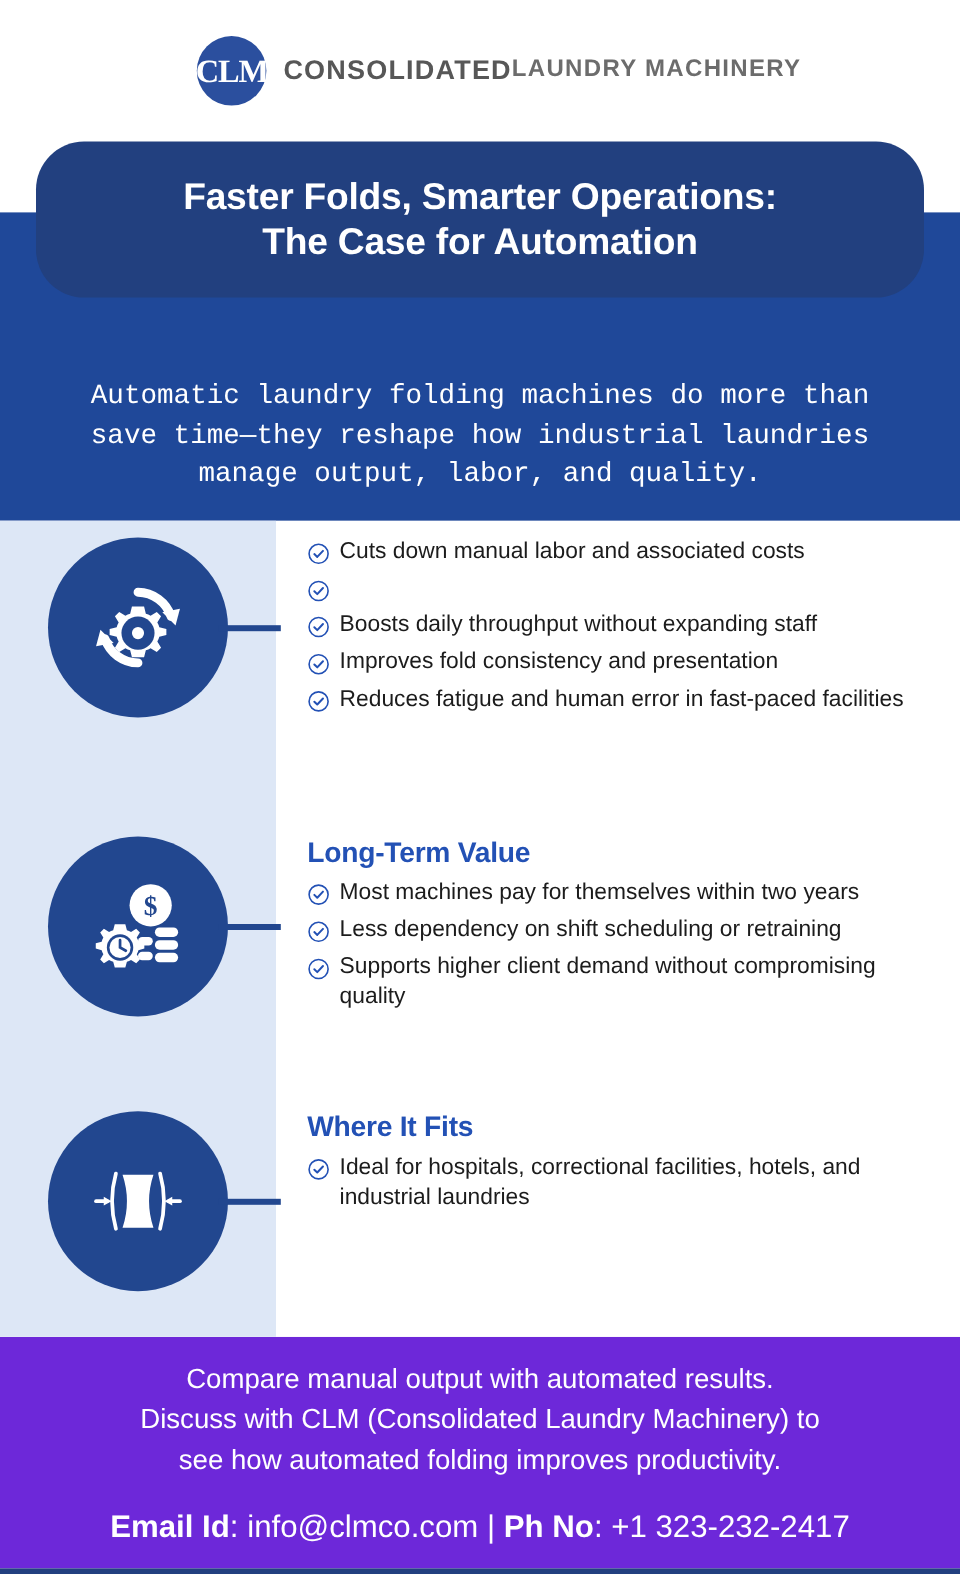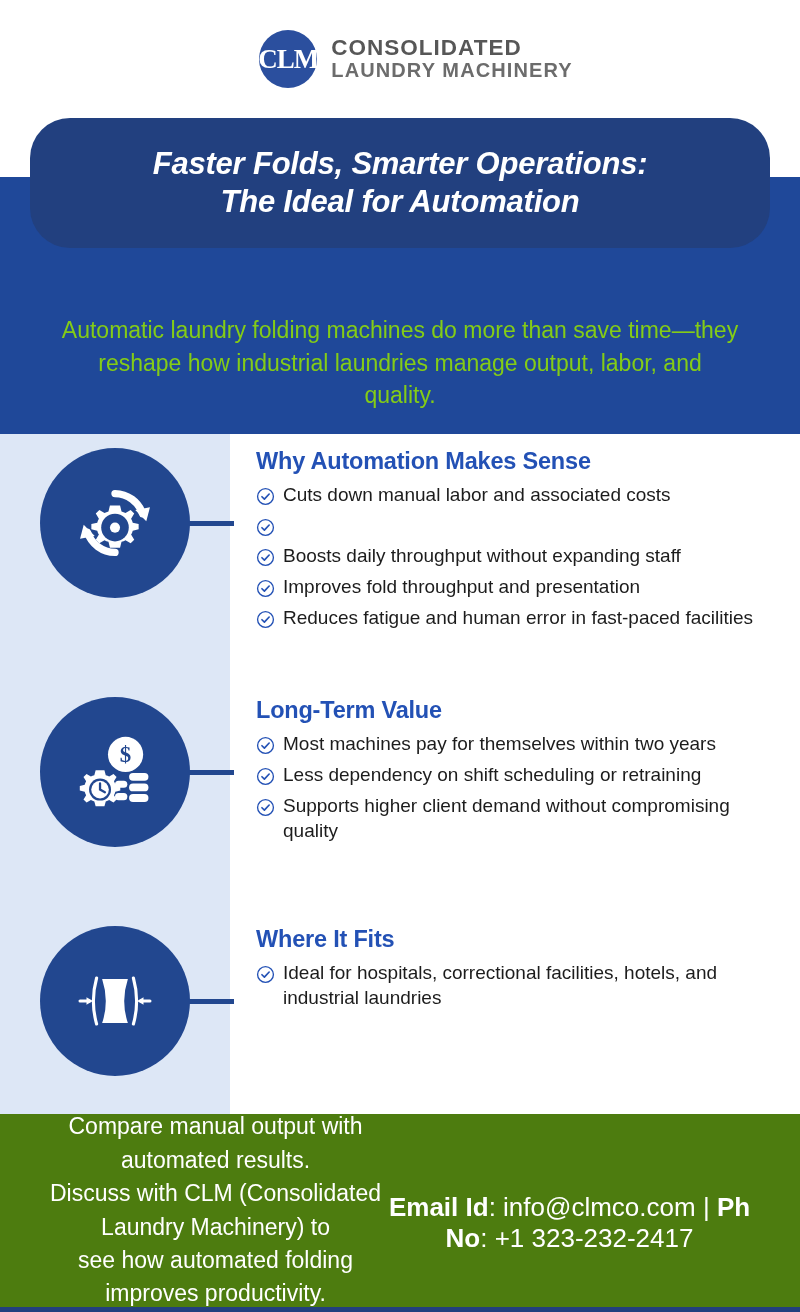--- a/index.html
+++ b/index.html
@@ -41,21 +41,21 @@
     align-items: center;
     justify-content: center;
     color: #ffffff;
     font-size: 27px;
     font-weight: bold;
     letter-spacing: -1px;
     font-family: "Liberation Serif", serif;
   }
   .logo-words {
     display: flex;
-    flex-direction: column;
+    flex-direction: row;
     justify-content: center;
     line-height: 1.08;
   }
   .logo-line1 {
     color: #575757;
     font-size: 22.5px;
     font-weight: bold;
     letter-spacing: 1.0px;
   }
   .logo-line2 {
@@ -71,40 +71,40 @@
     height: 257px;
     background: #1f4899;
     margin-top: 59px;
   }
   .hero-inner {
     position: absolute;
     left: 0;
     right: 0;
     bottom: 22px;
     text-align: center;
-    color: #84cc16;
+    color: #ffffff;
     font-size: 23px;
     line-height: 1.42;
     padding: 0 60px;
     box-sizing: border-box;
+    font-family: Liberation Mono, monospace;
   }
   .title-pill {
     position: absolute;
     top: -59px;
     left: 30px;
     right: 30px;
     height: 130px;
     background: #22407f;
     border-radius: 40px;
     display: flex;
     align-items: center;
     justify-content: center;
     box-sizing: border-box;
     z-index: 3;
-    font-style: italic;
   }
   .title-pill h1 {
     margin: 0;
     color: #ffffff;
     font-size: 31px;
     font-weight: bold;
     line-height: 1.24;
     text-align: center;
     letter-spacing: -0.2px;
   }
@@ -188,23 +188,24 @@
   .check-icon {
     flex: none;
     width: 19px;
     height: 19px;
     margin-top: 4px;
   }
 
   
   .footer {
     height: 193px;
-    background: #4d7c0f;
+    background: #6d28d9;
     color: #ffffff;
     display: flex;
+    flex-direction: column;
     align-items: center;
     justify-content: center;
     text-align: center;
     box-sizing: border-box;
     padding: 0 46px;
   }
   .footer-cta {
     font-size: 23px;
     line-height: 1.45;
   }
@@ -233,21 +234,21 @@
   <div class="logo-words">
     <span class="logo-line1">CONSOLIDATED</span>
     <span class="logo-line2">LAUNDRY MACHINERY</span>
   </div>
 </div>
 
 <div class="hero">
   <div class="title-pill">
     <h1>
       <span>Faster Folds, Smarter Operations:</span><br>
-      <span>The Ideal for Automation</span>
+      <span>The Case for Automation</span>
     </h1>
   </div>
   <div class="hero-inner">Automatic laundry folding machines do more than save time—they reshape how industrial laundries manage output, labor, and quality.</div>
 </div>
 
 <div class="body-area">
   <div class="sidebar-strip"></div>
   <div class="rows">
 
     <div class="row" style="top:14px;">
@@ -259,21 +260,20 @@
             <polygon points="84,48 72,36 88,33" fill="#ffffff"></polygon>
             <polygon points="16,52 28,64 12,67" fill="#ffffff"></polygon>
             <path fill="#ffffff" d="M50 31 l5.5 0 1.6 6.4 a14.6 14.6 0 0 1 4.3 1.8 l5.6-3.4 3.9 3.9 -3.4 5.6 a14.6 14.6 0 0 1 1.8 4.3 l6.4 1.6 0 5.5 -6.4 1.6 a14.6 14.6 0 0 1 -1.8 4.3 l3.4 5.6 -3.9 3.9 -5.6-3.4 a14.6 14.6 0 0 1 -4.3 1.8 l-1.6 6.4 -5.5 0 -5.5 0 -1.6-6.4 a14.6 14.6 0 0 1 -4.3-1.8 l-5.6 3.4 -3.9-3.9 3.4-5.6 a14.6 14.6 0 0 1 -1.8-4.3 l-6.4-1.6 0-5.5 6.4-1.6 a14.6 14.6 0 0 1 1.8-4.3 l-3.4-5.6 3.9-3.9 5.6 3.4 a14.6 14.6 0 0 1 4.3-1.8 l1.6-6.4 z"></path>
             <circle cx="50" cy="55" r="15" fill="#22478f"></circle>
             <circle cx="50" cy="55" r="5.5" fill="#ffffff"></circle>
           </svg>
         </div>
         <div class="connector"></div>
       </div>
       <div class="row-text-col">
-        <h2 class="section-title">Why Automation Makes Sense</h2>
         <ul class="bullets">
           <li>
             <span class="check-icon"><svg width="19" height="19" viewBox="0 0 24 24">
                   <circle cx="12" cy="12" r="10" fill="none" stroke="#2351b5" stroke-width="1.7"></circle>
                   <path d="M7.5 12.3 L10.6 15.3 L16.6 8.9" fill="none" stroke="#2351b5" stroke-width="2.1" stroke-linecap="round" stroke-linejoin="round"></path>
                 </svg></span>
             <span>Cuts down manual labor and associated costs</span>
           </li>
           <li>
             <span class="check-icon"><svg width="19" height="19" viewBox="0 0 24 24">
@@ -286,21 +286,21 @@
                   <circle cx="12" cy="12" r="10" fill="none" stroke="#2351b5" stroke-width="1.7"></circle>
                   <path d="M7.5 12.3 L10.6 15.3 L16.6 8.9" fill="none" stroke="#2351b5" stroke-width="2.1" stroke-linecap="round" stroke-linejoin="round"></path>
                 </svg></span>
             <span>Boosts daily throughput without expanding staff</span>
           </li>
           <li>
             <span class="check-icon"><svg width="19" height="19" viewBox="0 0 24 24">
                   <circle cx="12" cy="12" r="10" fill="none" stroke="#2351b5" stroke-width="1.7"></circle>
                   <path d="M7.5 12.3 L10.6 15.3 L16.6 8.9" fill="none" stroke="#2351b5" stroke-width="2.1" stroke-linecap="round" stroke-linejoin="round"></path>
                 </svg></span>
-            <span>Improves fold throughput and presentation</span>
+            <span>Improves fold consistency and presentation</span>
           </li>
           <li>
             <span class="check-icon"><svg width="19" height="19" viewBox="0 0 24 24">
                   <circle cx="12" cy="12" r="10" fill="none" stroke="#2351b5" stroke-width="1.7"></circle>
                   <path d="M7.5 12.3 L10.6 15.3 L16.6 8.9" fill="none" stroke="#2351b5" stroke-width="2.1" stroke-linecap="round" stroke-linejoin="round"></path>
                 </svg></span>
             <span>Reduces fatigue and human error in fast-paced facilities</span>
           </li>
         </ul>
       </div>

